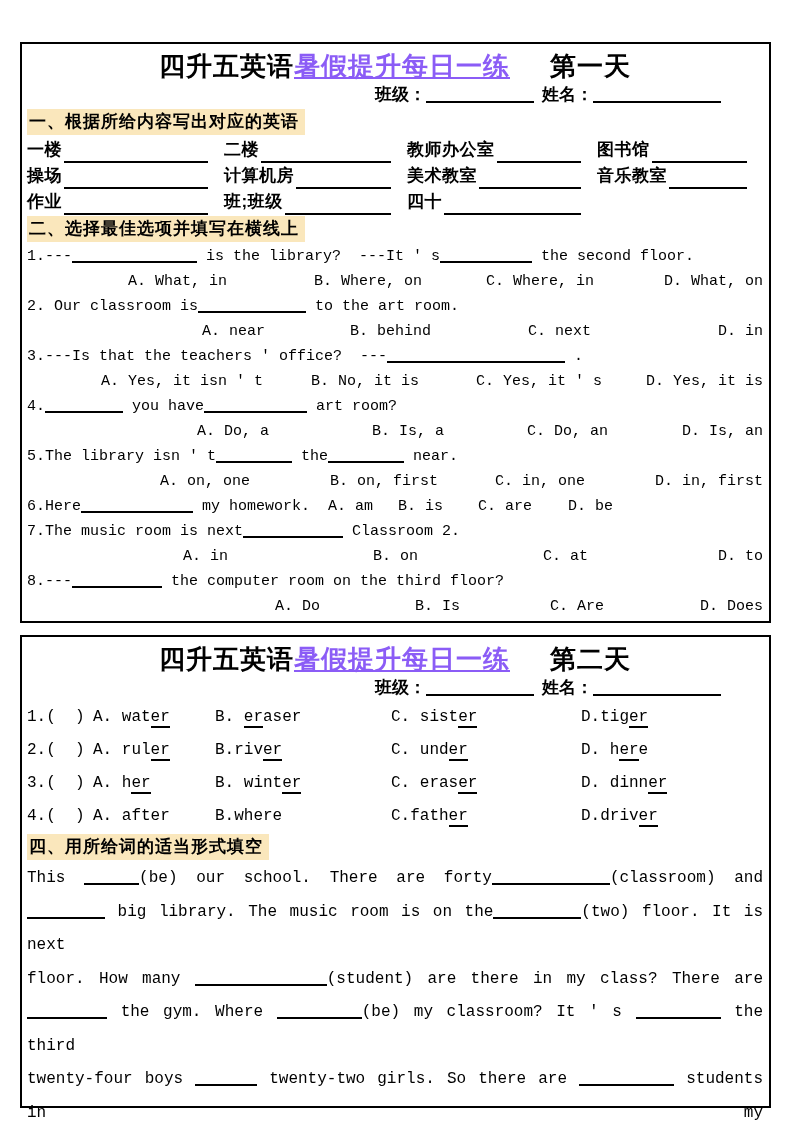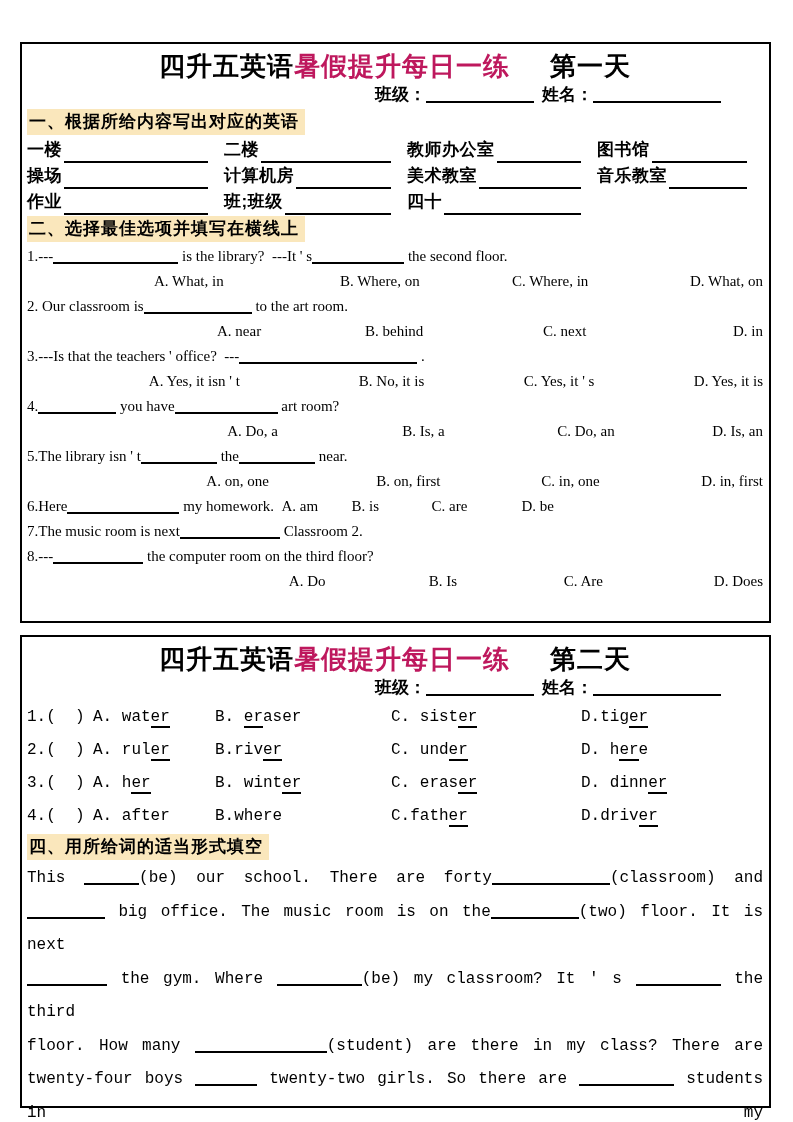--- a/index.html
+++ b/index.html
@@ -13,21 +13,21 @@
     border:2px solid #000;background:#fff;box-sizing:border-box;
   }
   #panel-day1{top:42px;height:581px;}
   #panel-day2{top:635px;height:473px;}
   .panel-inner{padding:6px 6px 0 5px;}
 
   .ws-title{
     text-align:center;font-weight:bold;font-size:26px;line-height:32px;
     letter-spacing:1px;white-space:nowrap;
   }
-  .t-red{color:#be185d;}
+  .t-red{color:#8b5cf6;text-decoration:underline;}
   .t-day{margin-left:40px;}
 
   .meta-line{
     font-size:17px;font-weight:bold;line-height:26px;
     margin-left:348px;white-space:nowrap;
   }
   .meta-blank{
     display:inline-block;border-bottom:2px solid #000;height:15px;
     vertical-align:-3px;
   }
@@ -42,21 +42,21 @@
 
   
   .vocab{display:grid;grid-template-columns:197px 183px 190px 1fr;font-weight:bold;}
   .vcell{
     display:flex;align-items:flex-end;white-space:nowrap;
     font-size:17px;line-height:26px;padding-right:16px;letter-spacing:0.5px;
   }
   .vline{flex:1;border-bottom:2px solid #000;height:1.1em;margin-left:2px;min-width:10px;}
 
   
-  .qwrap{font-family:Liberation Serif, serif;font-size:15px;}
+  .qwrap{font-family:Liberation Mono, monospace;font-size:15px;}
   .q-stem,.q-opts{line-height:25px;white-space:pre;}
   .q-opts{display:flex;justify-content:flex-end;}
   .opt{white-space:pre;display:inline-block;}
   .blank{
     display:inline-block;border-bottom:2px solid #000;height:14px;
     vertical-align:-3px;
   }
 
   
   .ph-row{
@@ -137,39 +137,40 @@
           <div class="q-stem"><span class="seg">2. Our classroom is</span><span class="blank" style="width: 108px;"></span><span class="seg"> to the art room.</span></div>
           <div class="q-opts" style="margin-left: 115px;"><span class="opt" style="min-width: 148px;">A. near</span><span class="opt" style="min-width: 178px;">B. behind</span><span class="opt" style="min-width: 190px;">C. next</span><span class="opt">D. in</span></div>
           <div class="q-stem"><span class="seg">3.---Is that the teachers ' office?  ---</span><span class="blank" style="width: 178px;"></span><span class="seg"> .</span></div>
           <div class="q-opts" style="margin-left: 20px;"><span class="opt" style="min-width: 210px;">A. Yes, it isn ' t</span><span class="opt" style="min-width: 165px;">B. No, it is</span><span class="opt" style="min-width: 170px;">C. Yes, it ' s</span><span class="opt">D. Yes, it is</span></div>
           <div class="q-stem"><span class="seg">4.</span><span class="blank" style="width: 78px;"></span><span class="seg"> you have</span><span class="blank" style="width: 103px;"></span><span class="seg"> art room?</span></div>
           <div class="q-opts" style="margin-left: 35px;"><span class="opt" style="min-width: 175px;">A. Do, a</span><span class="opt" style="min-width: 155px;">B. Is, a</span><span class="opt" style="min-width: 155px;">C. Do, an</span><span class="opt">D. Is, an</span></div>
           <div class="q-stem"><span class="seg">5.The library isn ' t</span><span class="blank" style="width: 76px;"></span><span class="seg"> the</span><span class="blank" style="width: 76px;"></span><span class="seg"> near.</span></div>
           <div class="q-opts" style="margin-left: 40px;"><span class="opt" style="min-width: 170px;">A. on, one</span><span class="opt" style="min-width: 165px;">B. on, first</span><span class="opt" style="min-width: 160px;">C. in, one</span><span class="opt">D. in, first</span></div>
           <div class="q-stem"><span class="seg">6.Here</span><span class="blank" style="width: 112px;"></span><span class="seg"> my homework.  </span><span class="opt" style="min-width: 70px;">A. am</span><span class="opt" style="min-width: 80px;">B. is</span><span class="opt" style="min-width: 90px;">C. are</span><span class="opt">D. be</span></div>
           <div class="q-stem"><span class="seg">7.The music room is next</span><span class="blank" style="width: 100px;"></span><span class="seg"> Classroom 2.</span></div>
+          <div class="q-opts" style="margin-left: 20px;"><span class="opt" style="min-width: 190px;">A. in</span><span class="opt" style="min-width: 170px;">B. on</span><span class="opt" style="min-width: 175px;">C. at</span><span class="opt">D. to</span></div>
           <div class="q-stem"><span class="seg">8.---</span><span class="blank" style="width: 90px;"></span><span class="seg"> the computer room on the third floor?</span></div>
           <div class="q-opts" style="margin-left: 20px;"><span class="opt" style="min-width: 140px;">A. Do</span><span class="opt" style="min-width: 135px;">B. Is</span><span class="opt" style="min-width: 150px;">C. Are</span><span class="opt">D. Does</span></div>
         </div>
       </div>
   </div>
 </section>
 
 <section class="panel" id="panel-day2">
   <div class="panel-inner">
     <div class="ws-title"><span>四升五英语</span><span class="t-red">暑假提升每日一练</span><span class="t-day">第二天</span></div>
     <div class="meta-line"><span>班级：</span><span class="meta-blank class"></span><span>姓名：</span><span class="meta-blank name"></span></div>
     <div>
         <div class="ph-row"><span class="ph-num">1.(  )</span><span class="ph-opt"><span class="ph-pre">A. wat</span><span class="ph-u">er</span></span><span class="ph-opt"><span class="ph-pre">B. </span><span class="ph-u">er</span><span class="ph-post">aser</span></span><span class="ph-opt"><span class="ph-pre">C. sist</span><span class="ph-u">er</span></span><span class="ph-opt"><span class="ph-pre">D.tig</span><span class="ph-u">er</span></span></div>
         <div class="ph-row"><span class="ph-num">2.(  )</span><span class="ph-opt"><span class="ph-pre">A. rul</span><span class="ph-u">er</span></span><span class="ph-opt"><span class="ph-pre">B.riv</span><span class="ph-u">er</span></span><span class="ph-opt"><span class="ph-pre">C. und</span><span class="ph-u">er</span></span><span class="ph-opt"><span class="ph-pre">D. h</span><span class="ph-u">er</span><span class="ph-post">e</span></span></div>
         <div class="ph-row"><span class="ph-num">3.(  )</span><span class="ph-opt"><span class="ph-pre">A. h</span><span class="ph-u">er</span></span><span class="ph-opt"><span class="ph-pre">B. wint</span><span class="ph-u">er</span></span><span class="ph-opt"><span class="ph-pre">C. eras</span><span class="ph-u">er</span></span><span class="ph-opt"><span class="ph-pre">D. dinn</span><span class="ph-u">er</span></span></div>
         <div class="ph-row"><span class="ph-num">4.(  )</span><span class="ph-opt"><span class="ph-pre">A. after</span></span><span class="ph-opt"><span class="ph-pre">B.where</span></span><span class="ph-opt"><span class="ph-pre">C.fath</span><span class="ph-u">er</span></span><span class="ph-opt"><span class="ph-pre">D.driv</span><span class="ph-u">er</span></span></div>
         <div class="sec-h-wrap"><span class="sec-h">四、用所给词的适当形式填空</span></div>
         <div class="cloze">
           <div class="cloze-line"><span class="seg">This </span><span class="blank" style="width: 55px;"></span><span class="seg">(be) our school. There are forty</span><span class="blank" style="width: 118px;"></span><span class="seg">(classroom) and</span></div>
-          <div class="cloze-line"><span class="blank" style="width: 78px;"></span><span class="seg"> big office. The music room is on the</span><span class="blank" style="width: 88px;"></span><span class="seg">(two) floor. It is next</span></div>
+          <div class="cloze-line"><span class="blank" style="width: 78px;"></span><span class="seg"> big library. The music room is on the</span><span class="blank" style="width: 88px;"></span><span class="seg">(two) floor. It is next</span></div>
+          <div class="cloze-line"><span class="seg">floor. How many </span><span class="blank" style="width: 132px;"></span><span class="seg">(student) are there in my class? There are</span></div>
           <div class="cloze-line"><span class="blank" style="width: 80px;"></span><span class="seg"> the gym. Where </span><span class="blank" style="width: 85px;"></span><span class="seg">(be) my classroom? It ' s </span><span class="blank" style="width: 85px;"></span><span class="seg"> the third</span></div>
-          <div class="cloze-line"><span class="seg">floor. How many </span><span class="blank" style="width: 132px;"></span><span class="seg">(student) are there in my class? There are</span></div>
           <div class="cloze-line"><span class="seg">twenty-four boys </span><span class="blank" style="width: 62px;"></span><span class="seg"> twenty-two girls. So there are </span><span class="blank" style="width: 95px;"></span><span class="seg"> students in my</span></div>
         </div>
       </div>
   </div>
 </section>
 
 </body></html>

